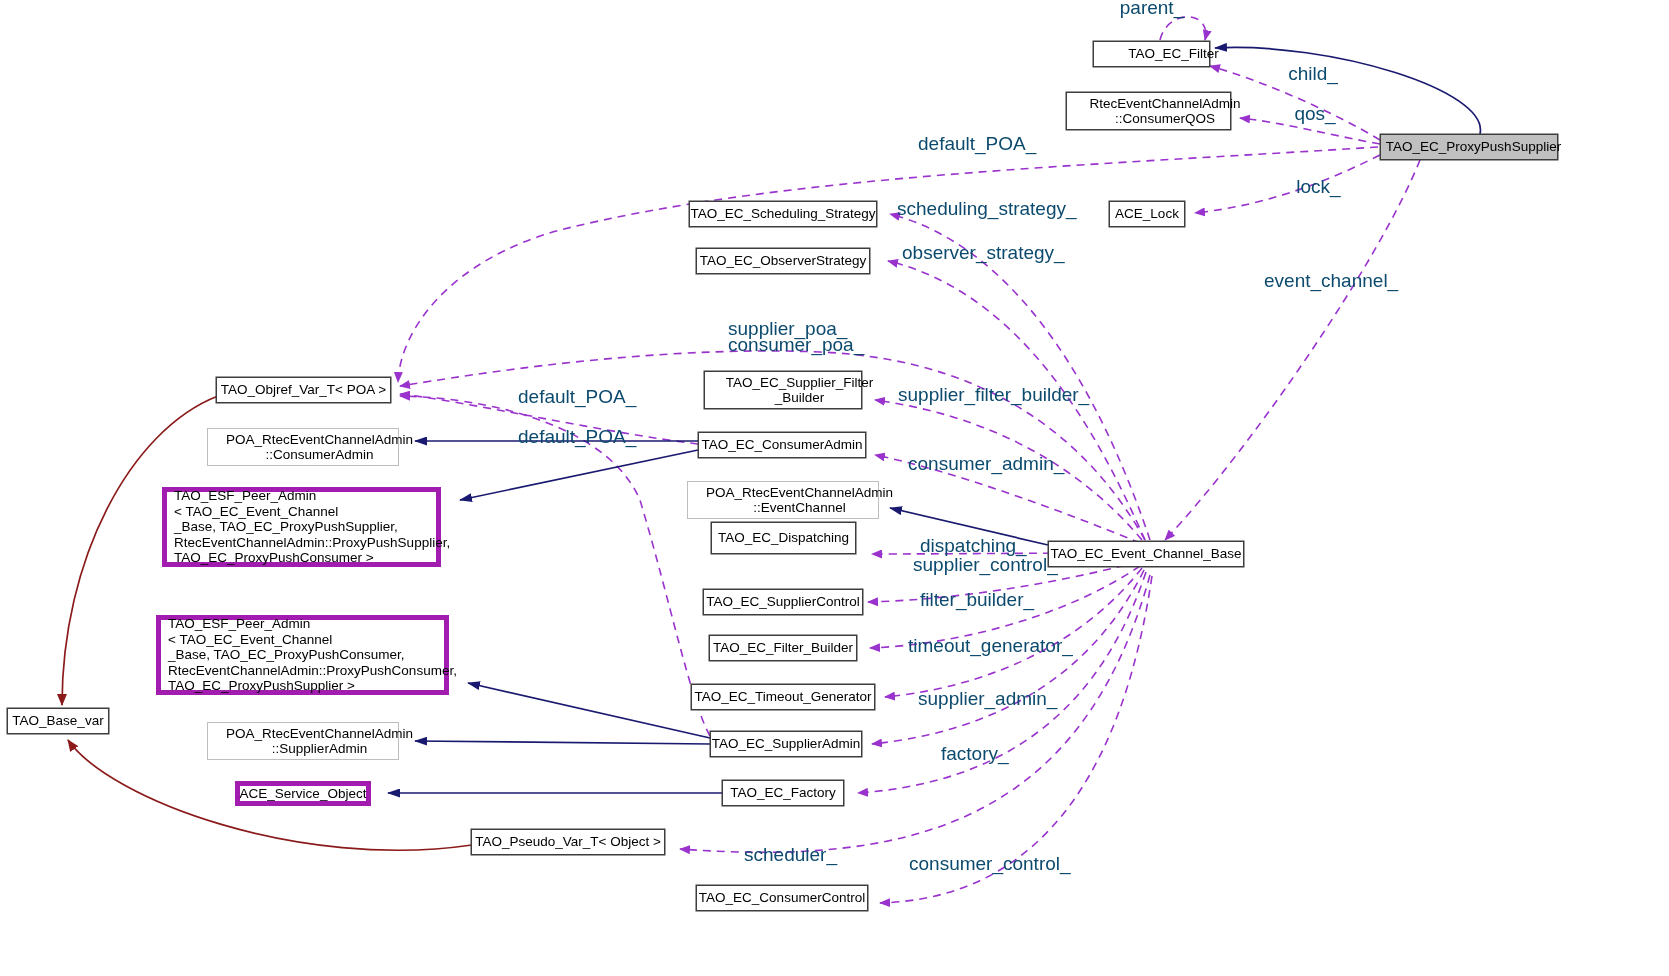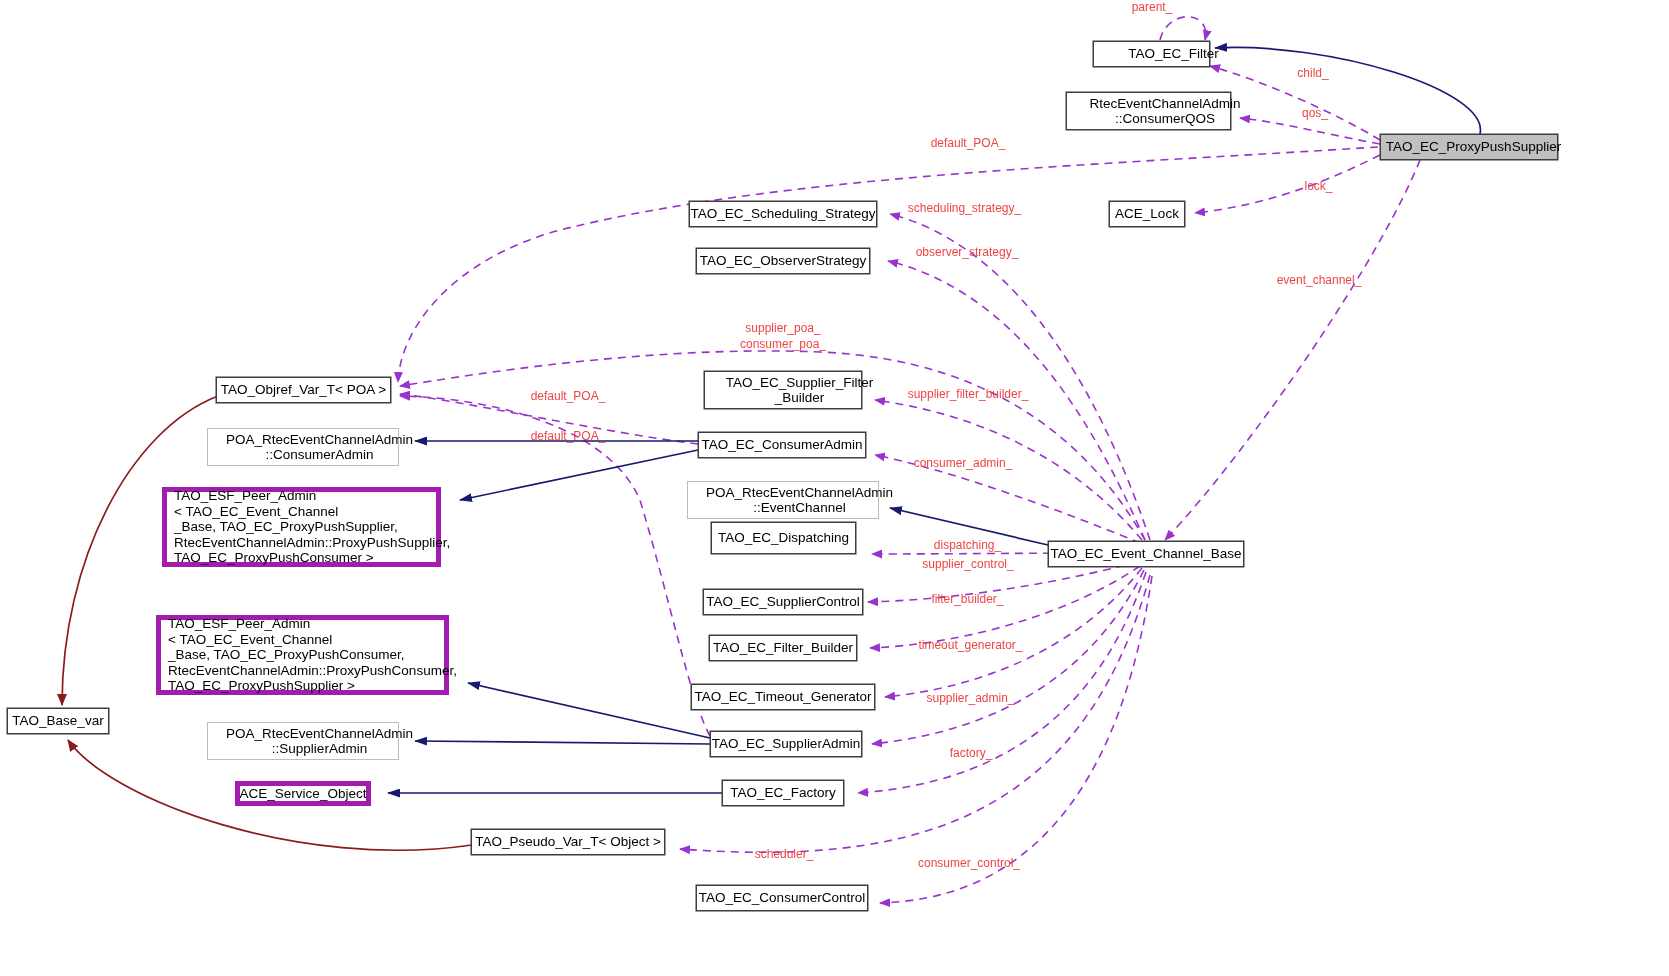--- a/index.html
+++ b/index.html
@@ -61,23 +61,23 @@
     line-height: 15.5px;
     padding-left: 33px;
   }
   .node.leftalign {
     text-align: left;
     justify-content: flex-start;
     padding-left: 7px;
   }
   .edge-label {
     position: absolute;
-    font-size: 12px;
+    font-size: 19px;
     line-height: 15.5px;
-    color: #ef4444;
+    color: #0c4a6e;
     white-space: pre-line;
     text-align: center;
     z-index: 4;
     background: transparent;
   }
 </style>
 </head>
 <body>
 
 <div id="canvas">

